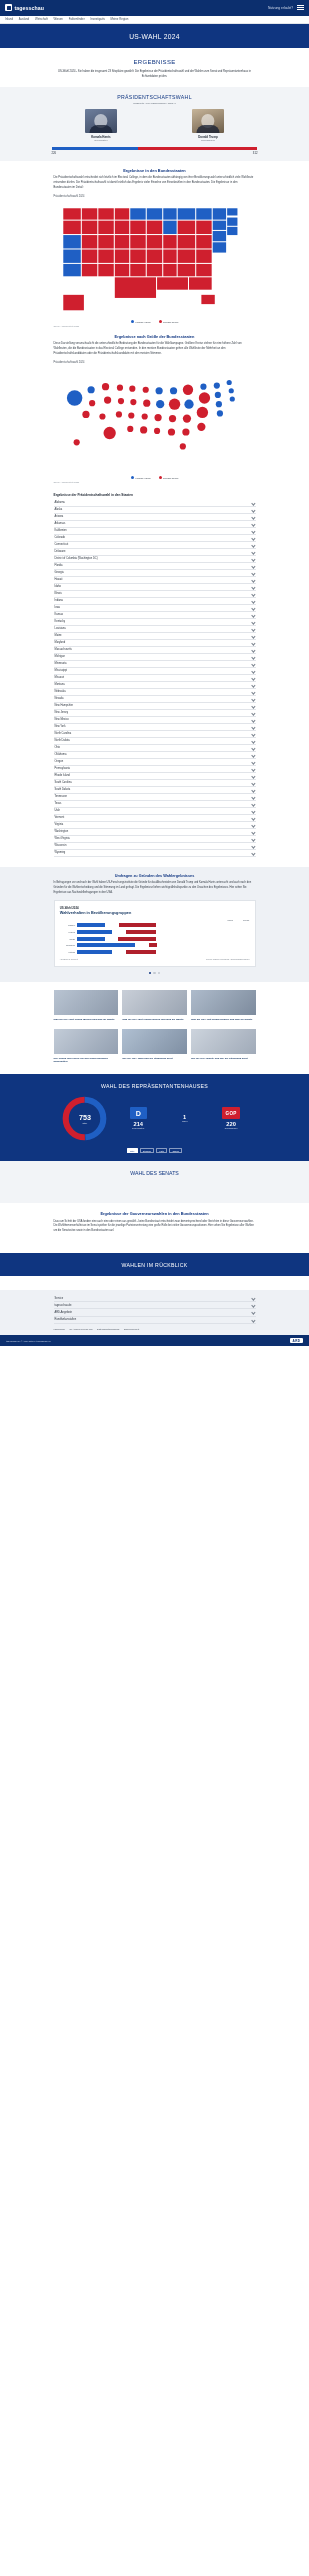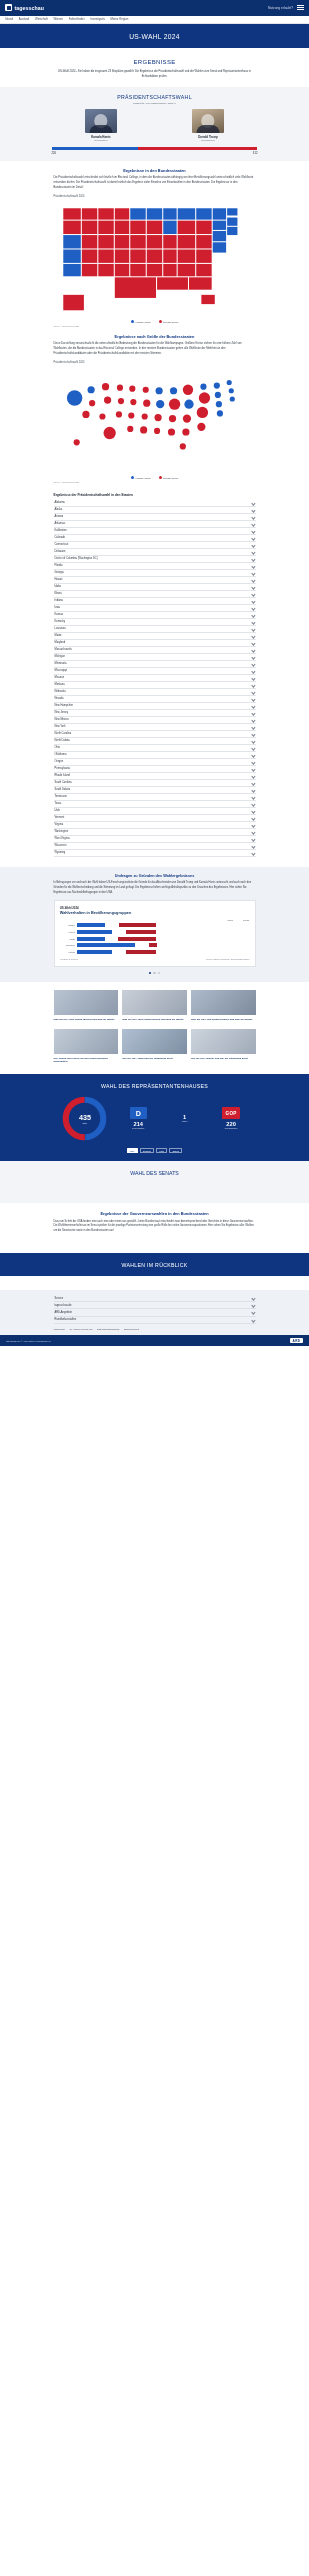--- a/index.html
+++ b/index.html
@@ -746,21 +746,21 @@
   <div class="blue-band">
     <h2>WAHL DES REPRÄSENTANTENHAUSES</h2>
     <div class="house-row">
       <div class="donut">
         <svg viewBox="0 0 100 100" width="47" height="47">
           <circle cx="50" cy="50" r="40" fill="none" stroke="#1f5fc4" stroke-width="13" stroke-dasharray="123 251" transform="rotate(-90 50 50)"></circle>
           <circle cx="50" cy="50" r="40" fill="none" stroke="#cf1f2e" stroke-width="13" stroke-dasharray="126 251" stroke-dashoffset="-124" transform="rotate(-90 50 50)"></circle>
           <circle cx="50" cy="50" r="40" fill="none" stroke="#ffffff" stroke-width="13" stroke-dasharray="2 251" stroke-dashoffset="-250" transform="rotate(-90 50 50)"></circle>
         </svg>
         <div class="center">
-          <div class="big">435</div>
+          <div class="big">753</div>
           <div class="small">Sitze</div>
         </div>
       </div>
       <div class="party">
         <div class="emblem d">D</div>
         <div class="num">214</div>
         <div class="cap">Demokraten</div>
       </div>
       <div class="party">
         <div class="mid">1</div>

